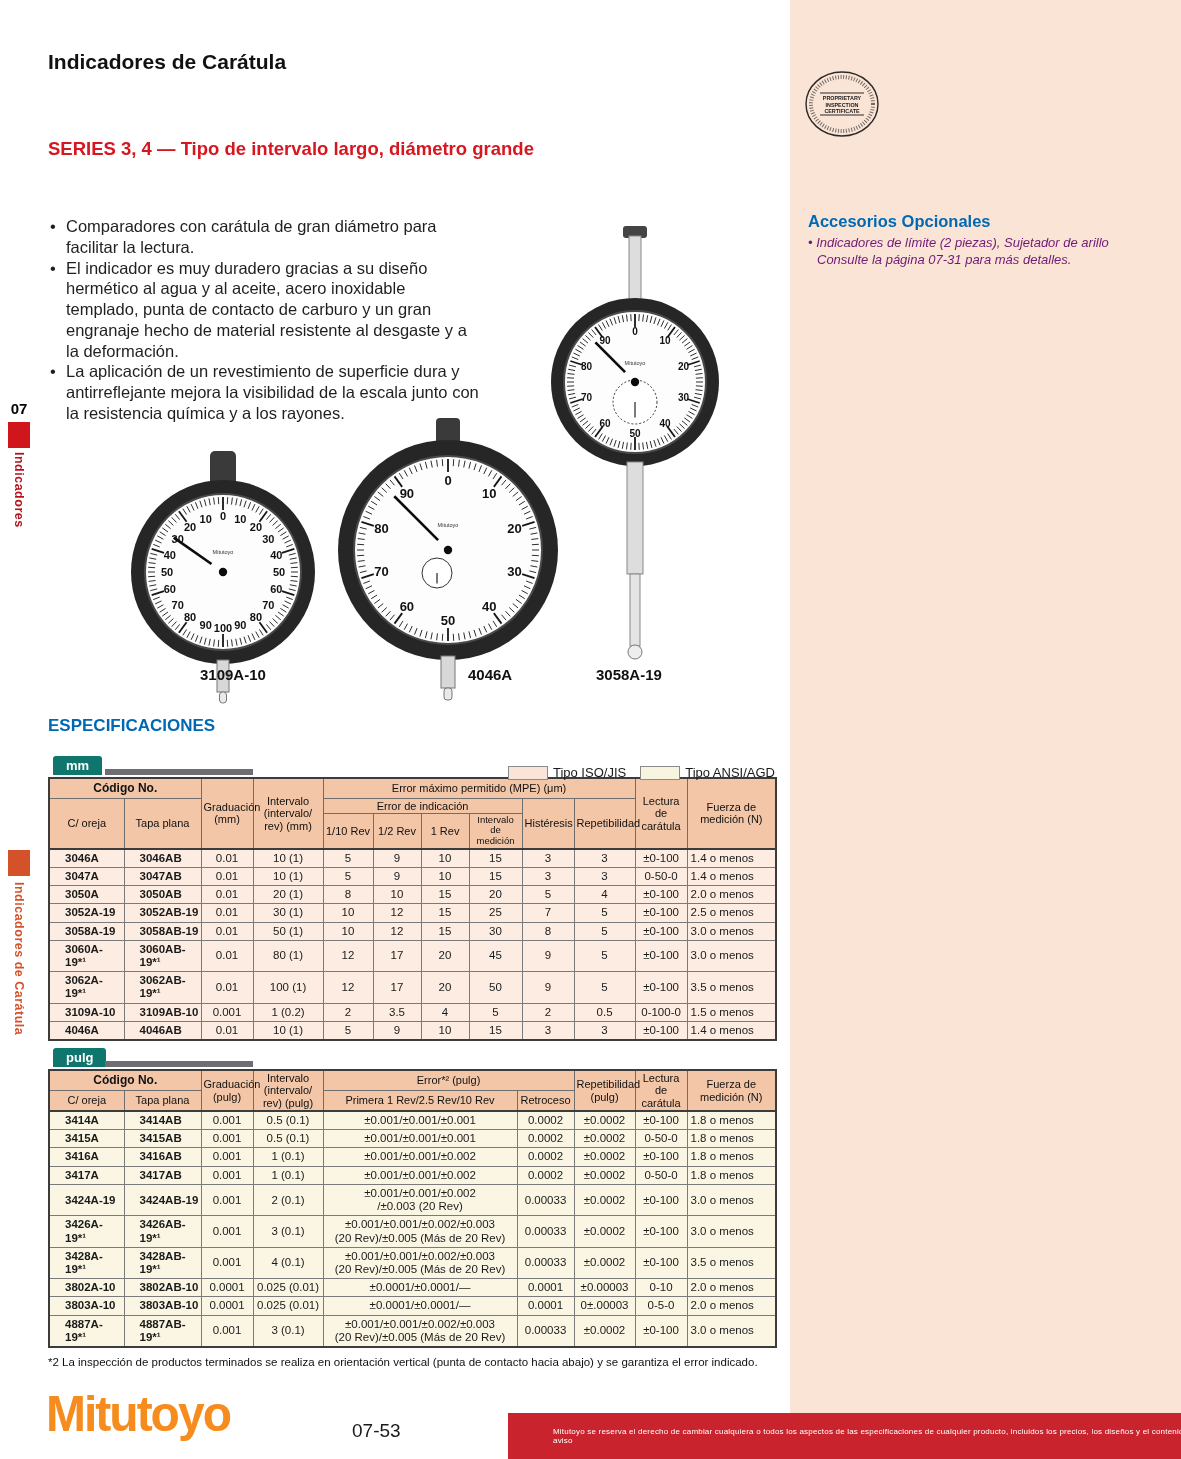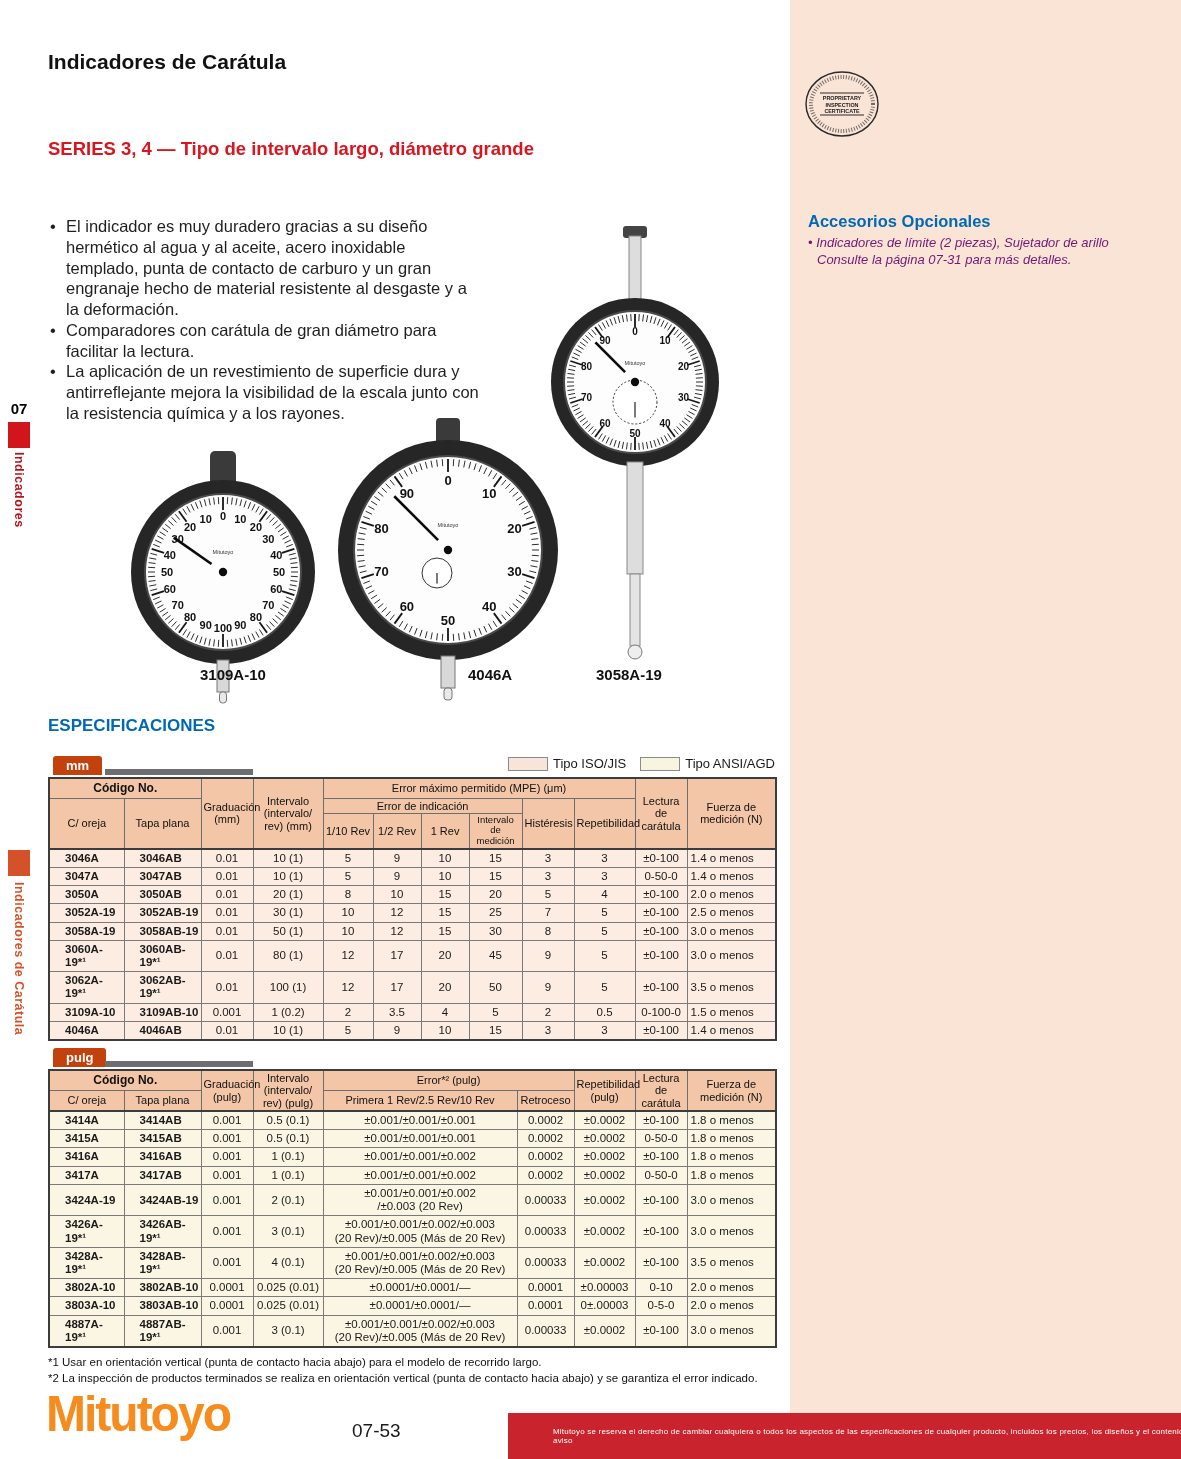--- a/index.html
+++ b/index.html
@@ -36,25 +36,25 @@
   
   .accessories { left:808px; top:212px; width:360px; }
   .acc-title { color:#0069b4; font-weight:bold; font-size:16.5px; margin-bottom:4px; }
   .acc-line { font-size:13px; line-height:1.3; color:#701a75;font-style:italic; }
   .acc-line.indent { padding-left:9px; }
 
   
   .specs { left:48px; top:716px; width:727px; }
   .spec-title { color:#0069b4; font-weight:bold; font-size:17px; margin-bottom:20px; }
   .tab-row { position:relative; height:19px; margin-bottom:2px; }
-  .unit-tab { position:absolute; left:5px; top:0; background:#c2410c; color:#fff; font-weight:bold;
+  .unit-tab { position:absolute; left:5px; top:0; background:#0f766e; color:#fff; font-weight:bold;
     font-size:13px; line-height:19px; padding:0 13px; border-radius:3px 3px 0 0; }
   .tab-tail { position:absolute; left:57px; bottom:0; width:148px; height:6px; background:#6d6e71; }
   .legend { position:absolute; right:0; top:0; display:flex; gap:14px; align-items:center; }
-  .legend-item { display:flex; align-items:center; gap:5px; font-size:13px; }
+  .legend-item { display:flex; align-items:center; gap:5px; font-size:13px;margin-top:9px; }
   .legend-swatch { width:40px; height:14px; border:1px solid #8a8a8a; display:inline-block; }
 
   table.spec-table { border-collapse:collapse; width:727px; table-layout:fixed;
     border:2px solid #3c3c3c; margin-bottom:7px; }
   .spec-table th { background:#f3c6a7; font-weight:normal; font-size:11px; line-height:1.12;
     border:1px solid #6e6e6e; padding:1px 2px; vertical-align:middle; text-align:center; color:#111; }
   .spec-table th.bold { font-weight:bold; font-size:12px; }
   .spec-table th.small { font-size:9.5px; }
   .spec-table thead { border-bottom:2px solid #3c3c3c; }
   .spec-table thead tr:nth-child(1) th { height:20px; }
@@ -98,22 +98,22 @@
 <div class="abs section-tab">
   <div class="orangebox"></div>
   <div class="vlabel orange">Indicadores de Carátula</div>
 </div>
 
 <div class="abs page-title">Indicadores de Carátula</div>
 <div class="abs series-title">SERIES 3, 4 — Tipo de intervalo largo, diámetro grande</div>
 
 <div class="abs bullets">
   <ul id="bullets">
+      <li>Comparadores con carátula de gran diámetro para facilitar la lectura.</li>
       <li>El indicador es muy duradero gracias a su diseño hermético al agua y al aceite, acero inoxidable templado, punta de contacto de carburo y un gran engranaje hecho de material resistente al desgaste y a la deformación.</li>
-      <li>Comparadores con carátula de gran diámetro para facilitar la lectura.</li>
       <li>La aplicación de un revestimiento de superficie dura y antirreflejante mejora la visibilidad de la escala junto con la resistencia química y a los rayones.</li>
     </ul>
 </div>
 
 <svg class="abs" style="left:123px;top:448px;" width="200" height="258" viewBox="0 0 200 258">
   <rect x="87" y="3" width="26" height="38" rx="5" fill="#3a3a3a"></rect>
   <circle cx="100" cy="124" r="92" fill="#262626"></circle>
   <circle cx="100" cy="124" r="78" fill="#fdfdfd" stroke="#4a4a4a" stroke-width="2"></circle>
   <rect x="94" y="212" width="12" height="32" fill="#d8d8d8" stroke="#777" stroke-width="1"></rect>
   <rect x="96.5" y="244" width="7" height="11" rx="3" fill="#e9e9e9" stroke="#777" stroke-width="1"></rect>
@@ -839,21 +839,20 @@
 (20 Rev)/±0.005 (Más de 20 Rev)</td>
           <td>0.00033</td>
           <td>±0.0002</td>
           <td>±0-100</td>
           <td class="left">3.0 o menos</td>
         </tr>
       </tbody>
   </table>
 
   <div class="footnotes">
-    <div>*1 Usar en orientación vertical (punta de contacto hacia abajo) para el modelo de recorrido largo.</div>
     <div>*2 La inspección de productos terminados se realiza en orientación vertical (punta de contacto hacia abajo) y se garantiza el error indicado.</div>
   </div>
 </div>
 
 <div class="abs logo">Mitutoyo</div>
 <div class="abs page-num">07-53</div>
 <div class="abs footer-bar">
   <span>Mitutoyo se reserva el derecho de cambiar cualquiera o todos los aspectos de las especificaciones de cualquier producto, incluidos los precios, los diseños y el contenido del servicio, sin previo aviso</span>
 </div>
 

